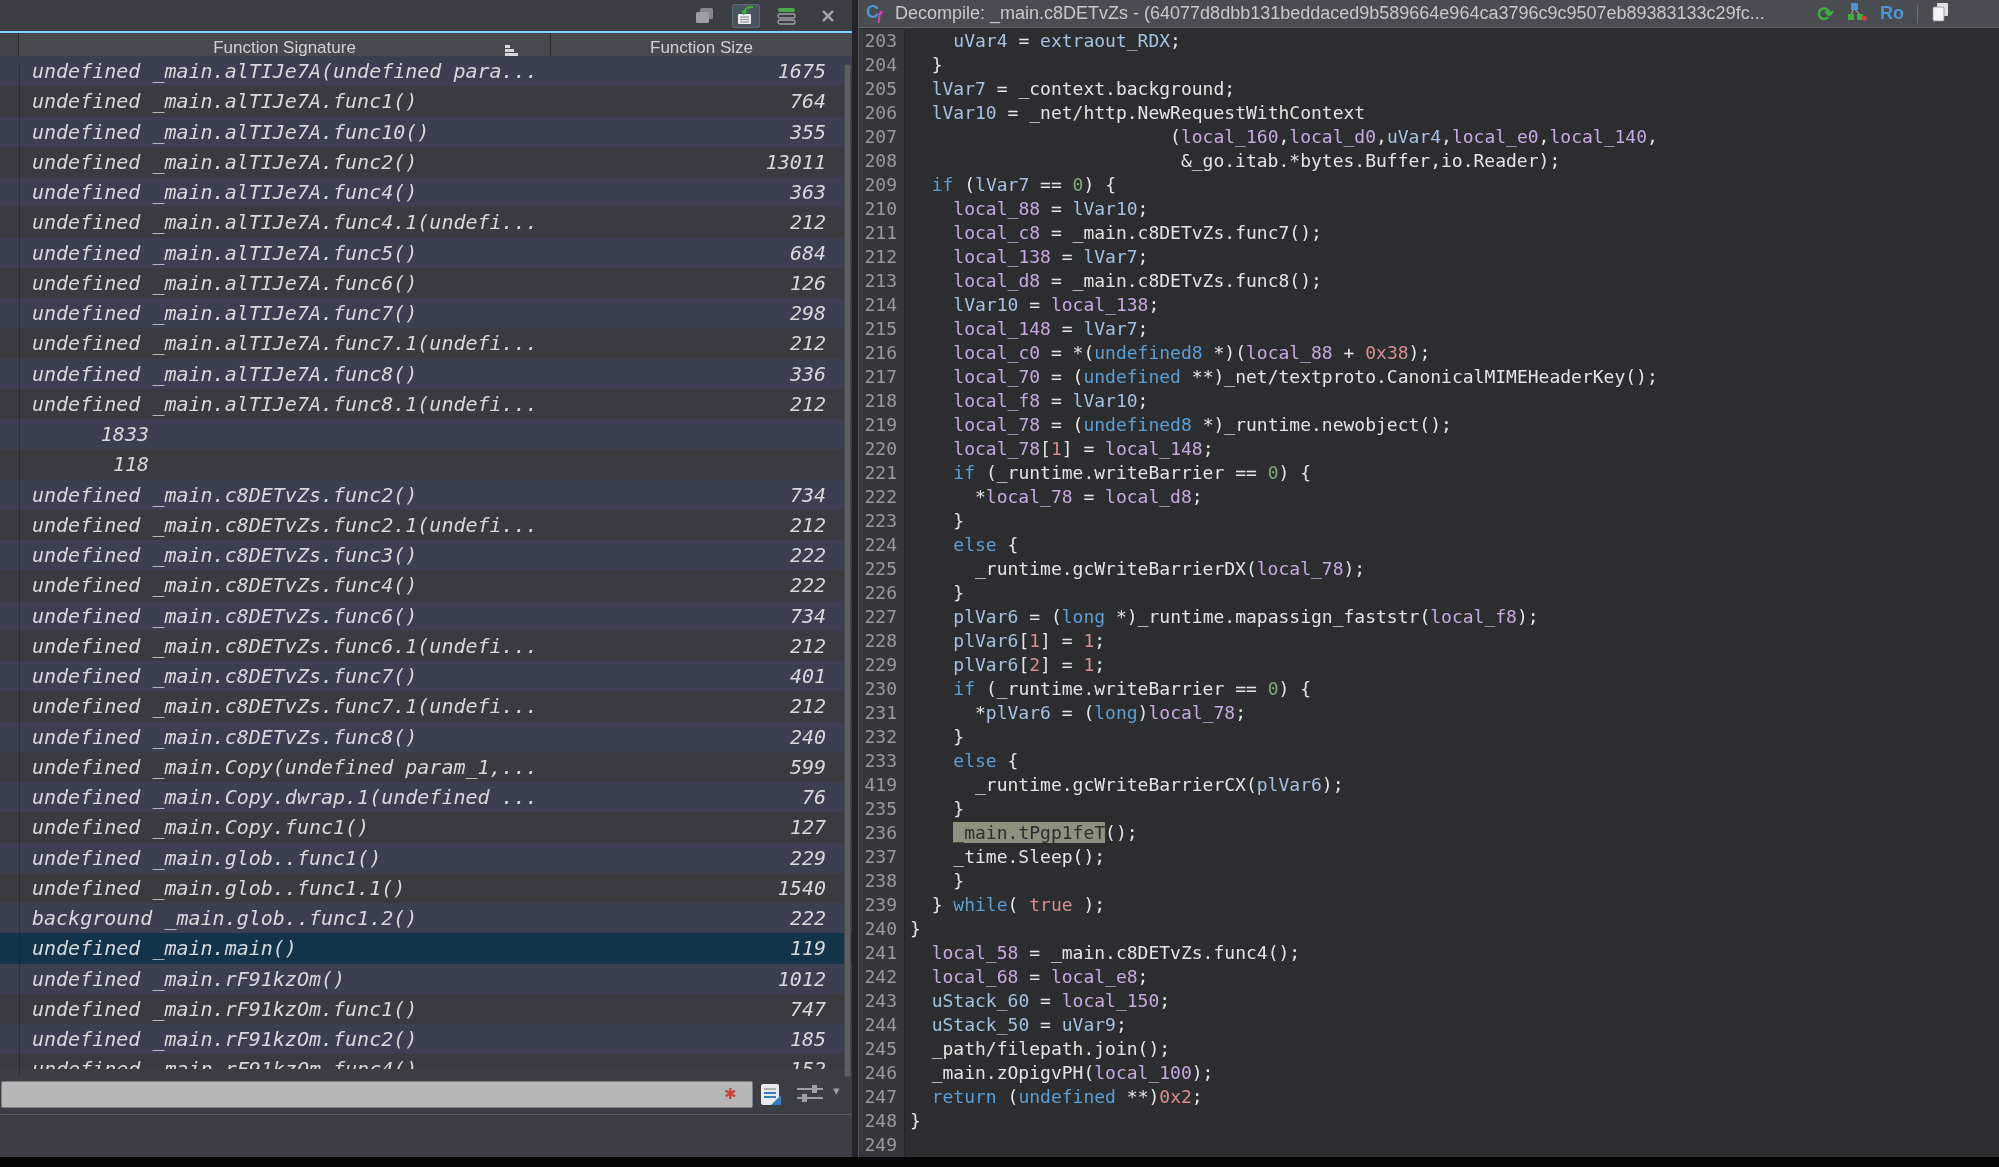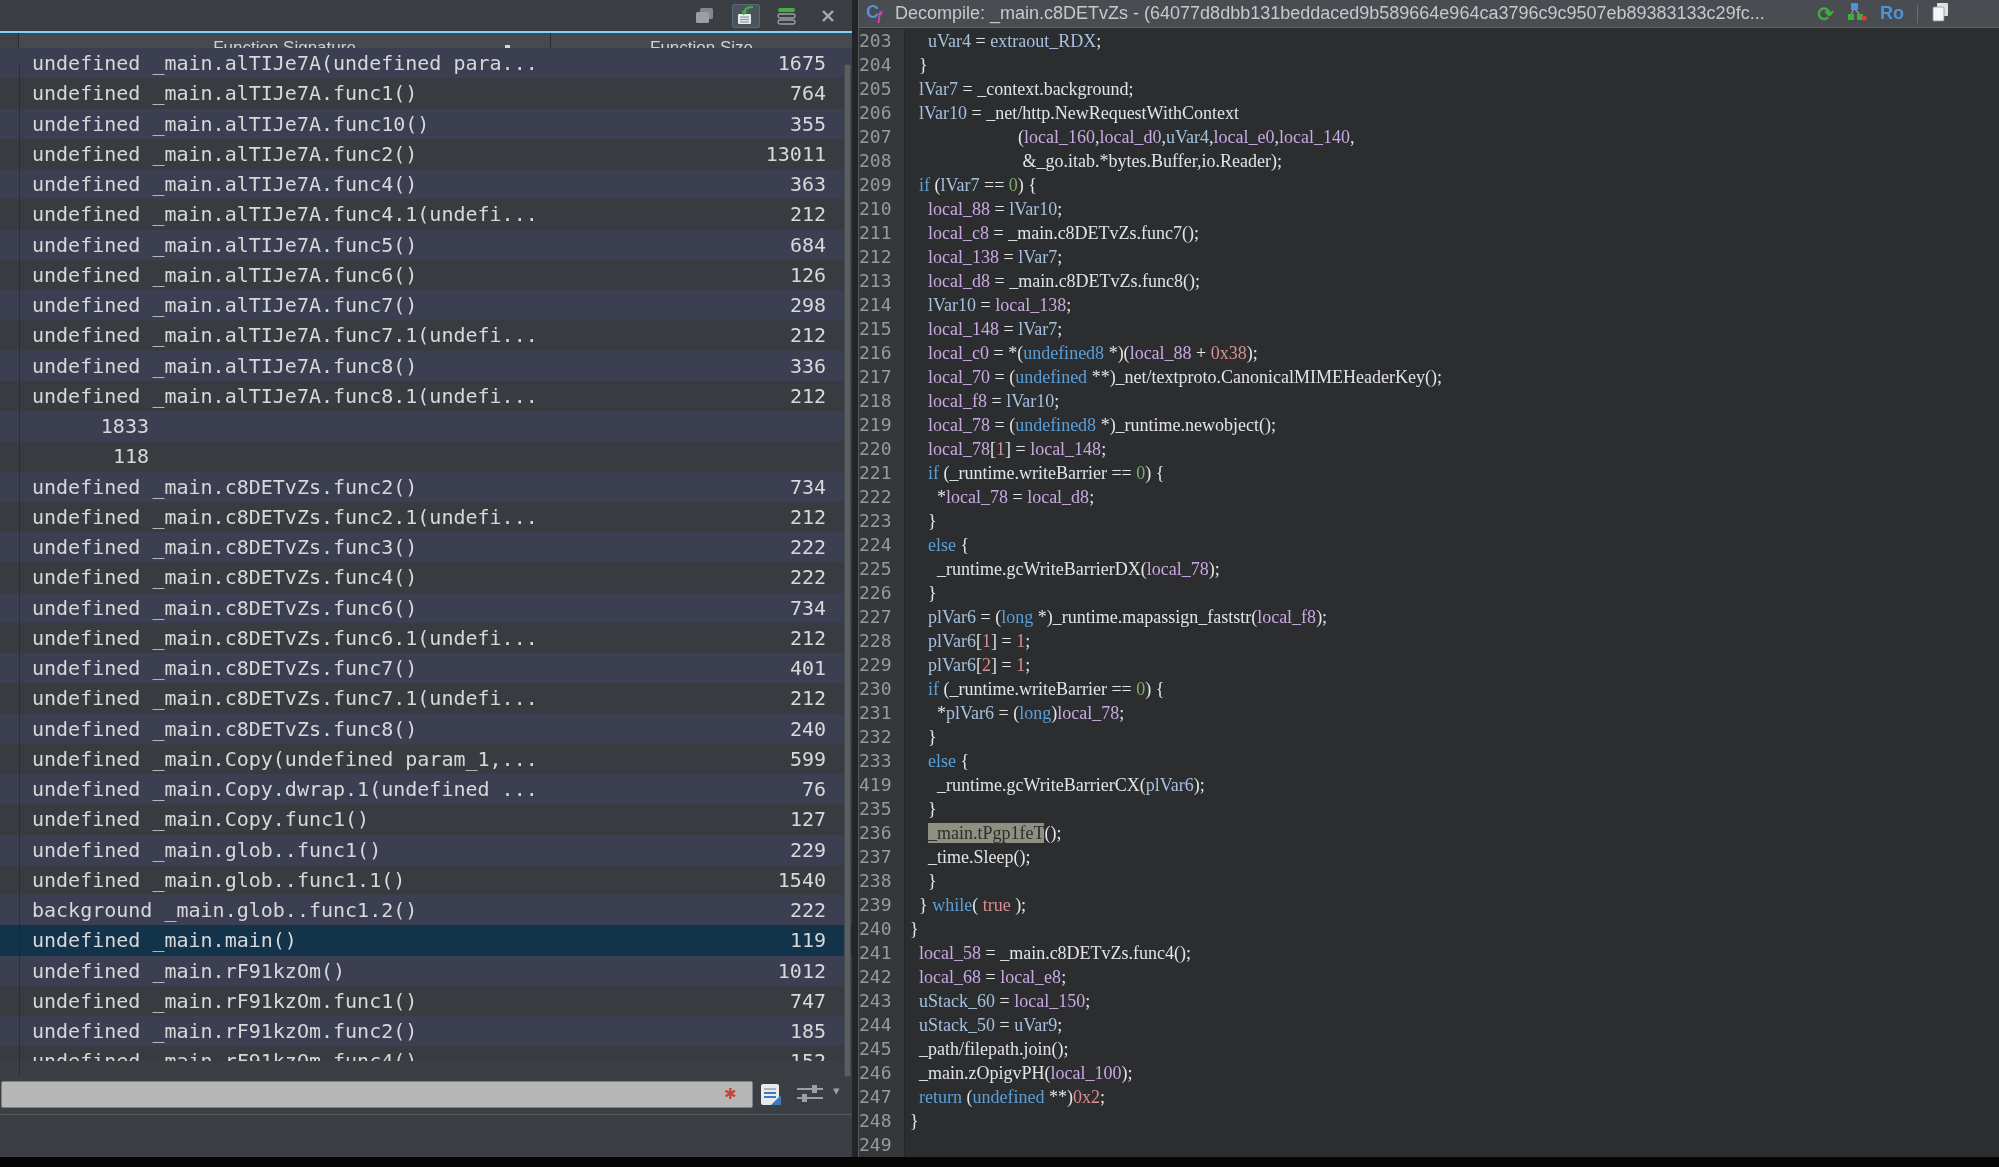--- a/index.html
+++ b/index.html
@@ -15,21 +15,21 @@
   .tbtn.active { background:#49545f; box-shadow:inset 0 0 0 1px #5b6a7a; }
 
   .lp-header { position:absolute; left:0; top:31px; right:0; height:32px; background:#46494e;
                border-top:2px solid #7dd3fc; border-bottom:1px solid #2a2c2e; display:flex; }
   .hc-icon { width:19px; background:#3f4247; border-right:1px solid #2a2c2e; }
   .hc-sig  { flex:1; position:relative; text-align:center; line-height:30px; color:#ced2d5;
              font-size:17px; border-right:1px solid #2a2c2e; }
   .hc-size { width:301px; text-align:center; line-height:30px; color:#ced2d5; font-size:17px; }
   .sort-icon { position:absolute; right:28px; top:7px; }
 
-  .lp-body { position:absolute; left:0; top:48px; width:852px; height:1013px; overflow:hidden; background:#3a3c41; }
+  .lp-body { position:absolute; left:0; top:56px; width:852px; height:1013px; overflow:hidden; background:#3a3c41;font-style:italic; }
   .frow { display:flex; height:30.25px; line-height:30.25px;
           font-family:"DejaVu Sans Mono",monospace; font-size:20px; color:#d6d8da; }
   .frow.odd  { background:#3c3e51; }
   .frow.even { background:#393b40; }
   .frow.sel  { background:#123349; }
   .fsig { flex:1; padding-left:32px; white-space:pre; overflow:hidden; }
   .fsize { width:175px; text-align:right; padding-right:26px; flex:none; }
   .col-line { position:absolute; left:19px; top:64px; width:1px; height:1013px; background:rgba(25,27,30,.45); }
   .vscroll { position:absolute; right:1px; top:64px; width:7px; height:1013px;
              background:#5a5f64; border:1px solid #45494d; }
@@ -58,23 +58,23 @@
   .decomp-icon .f { position:absolute; left:11px; top:4px; color:#e040b0; font-style:italic; font-weight:bold; font-size:13px; }
   .rp-title { flex:1; color:#c6c9cc; font-size:18px; white-space:nowrap; overflow:hidden; }
   .rp-icons { display:flex; align-items:center; gap:13px; flex:none; }
   .refresh-glyph { color:var(--accent-green); font-size:20px; font-weight:bold; line-height:20px; }
   .ro-label { color:var(--accent-blue); font-size:18px; font-weight:bold; }
   .tb-sep { width:1px; height:18px; background:#6a6e72; }
 
   .rp-code { position:absolute; left:0; top:29px; right:0; bottom:0; background:#2b2d2f; }
   .cline { display:flex; height:24px; line-height:24px;
            font-family:"DejaVu Sans Mono",monospace; font-size:18px; }
-  .lnum { width:46px; flex:none; text-align:left; padding-right:7px; background:#35373a;
+  .lnum { width:46px; flex:none; text-align:right; padding-right:7px; background:#35373a;
           color:#969ba0; border-right:1px solid #232527; }
-  .ctext { white-space:pre; padding-left:5px; color:var(--token-plain);font-family:Liberation Serif, serif; }
+  .ctext { white-space:pre; padding-left:5px; color:var(--token-plain); }
   .tk-pl { color:var(--token-plain); }
   .tk-kw { color:var(--token-keyword); }
   .tk-vb { color:var(--token-var); }
   .tk-lv { color:var(--token-local); }
   .tk-gc { color:var(--token-const-green); }
   .tk-sc { color:var(--token-const-salmon); }
   .tk-hl { background:var(--highlight-bg); color:var(--highlight-fg); }
 
   .bottom-strip { position:absolute; left:0; top:1157px; width:1999px; height:10px; background:#060606; }
 </style>

